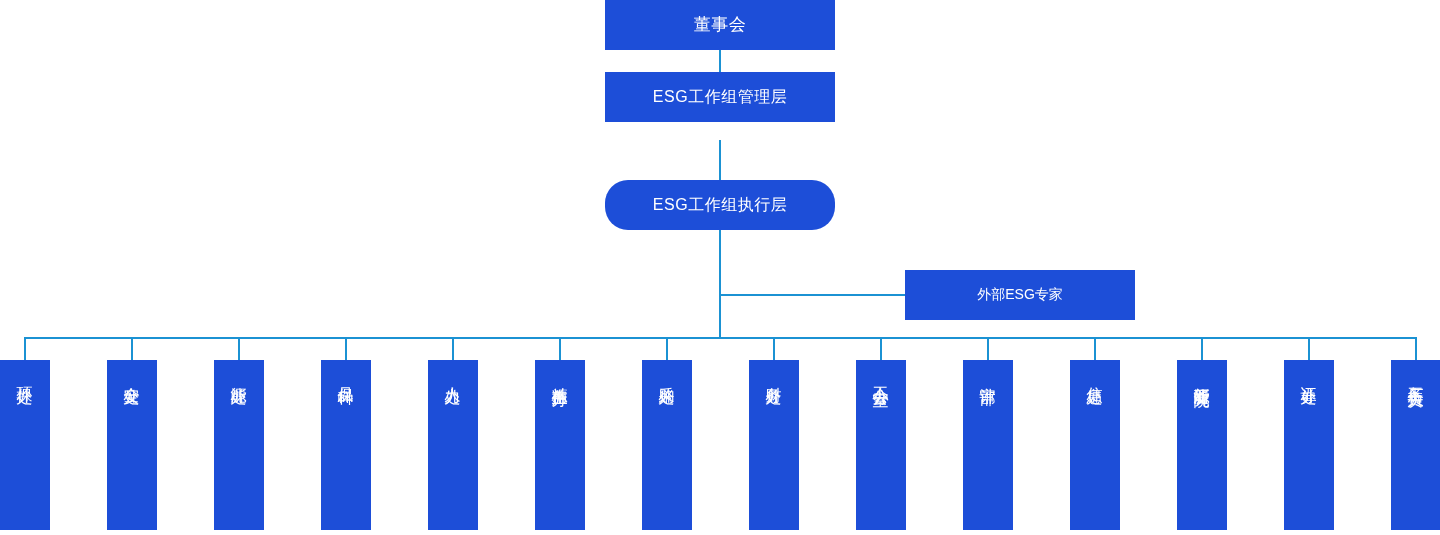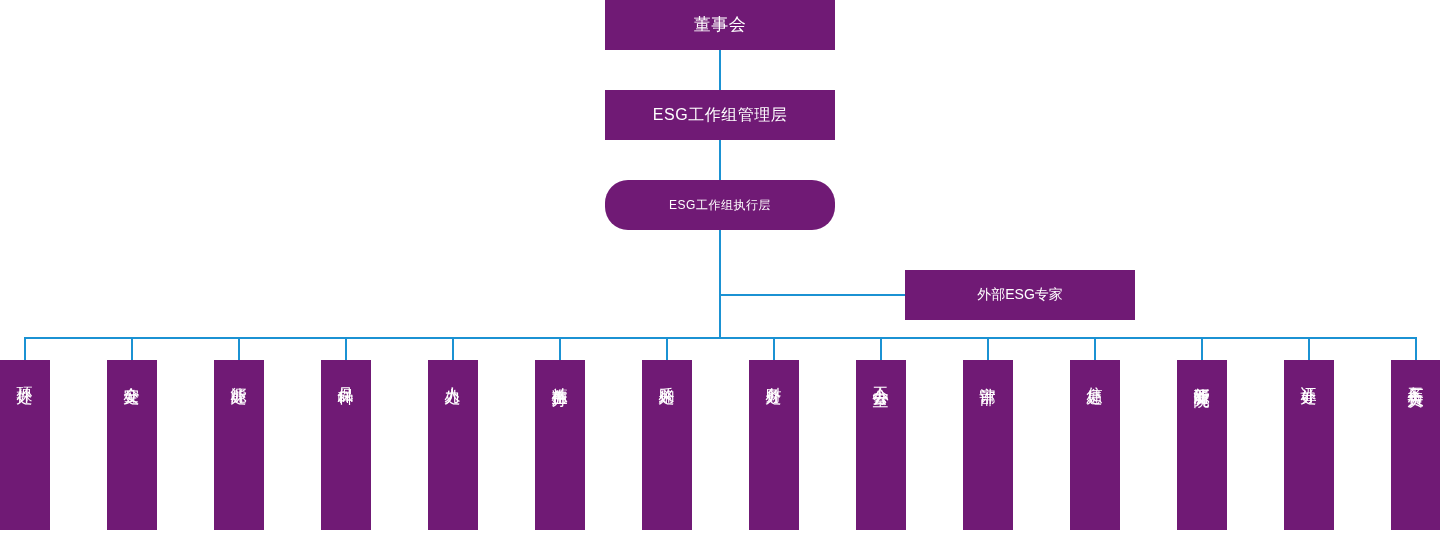--- a/index.html
+++ b/index.html
@@ -12,36 +12,36 @@
   }
   #chart-root {
     position: relative;
     width: 1440px;
     height: 535px;
     background: #ffffff;
     overflow: hidden;
   }
   .node {
     position: absolute;
-    background: #701a75;
+    background: #1d4ed8;
     color: #ffffff;
     display: flex;
     align-items: center;
     justify-content: center;
     box-sizing: border-box;
     text-align: center;
   }
   .node-top {
     font-size: 17px;
     letter-spacing: 0.5px;
     line-height: 1.2;
   }
   .node-top.level1 { font-size: 17px; }
   .node-top.level2 { font-size: 16px; }
-  .node-top.level3 { font-size: 12px; border-radius: 23px; }
+  .node-top.level3 { font-size: 16px; border-radius: 23px; }
   .node-ext { font-size: 14px; }
   .leaf {
     align-items: flex-start;
     padding-top: 14px;
   }
   .leaf .vtext {
     writing-mode: vertical-rl;
     text-orientation: upright;
     font-size: 16px;
     line-height: 1.32;
@@ -60,21 +60,21 @@
 <body>
 
 <div id="chart-root">
 
   <div class="node node-top level1" style="left:605px; top:0px; width:230px; height:50px;">
     <span>董事会</span>
   </div>
 
   <div class="conn conn-v" style="left:719px; top:50px; height:40px;"></div>
 
-  <div class="node node-top level2" style="left:605px; top:90px; width:230px; height:50px;">
+  <div class="node node-top level2" style="left:605px; top:72px; width:230px; height:50px;">
     <span>ESG工作组管理层</span>
   </div>
 
   <div class="conn conn-v" style="left:719px; top:140px; height:40px;"></div>
 
   <div class="node node-top level3" style="left:605px; top:180px; width:230px; height:50px;">
     <span>ESG工作组执行层</span>
   </div>
 
   <div class="conn conn-v" style="left:719px; top:230px; height:109px;"></div>

